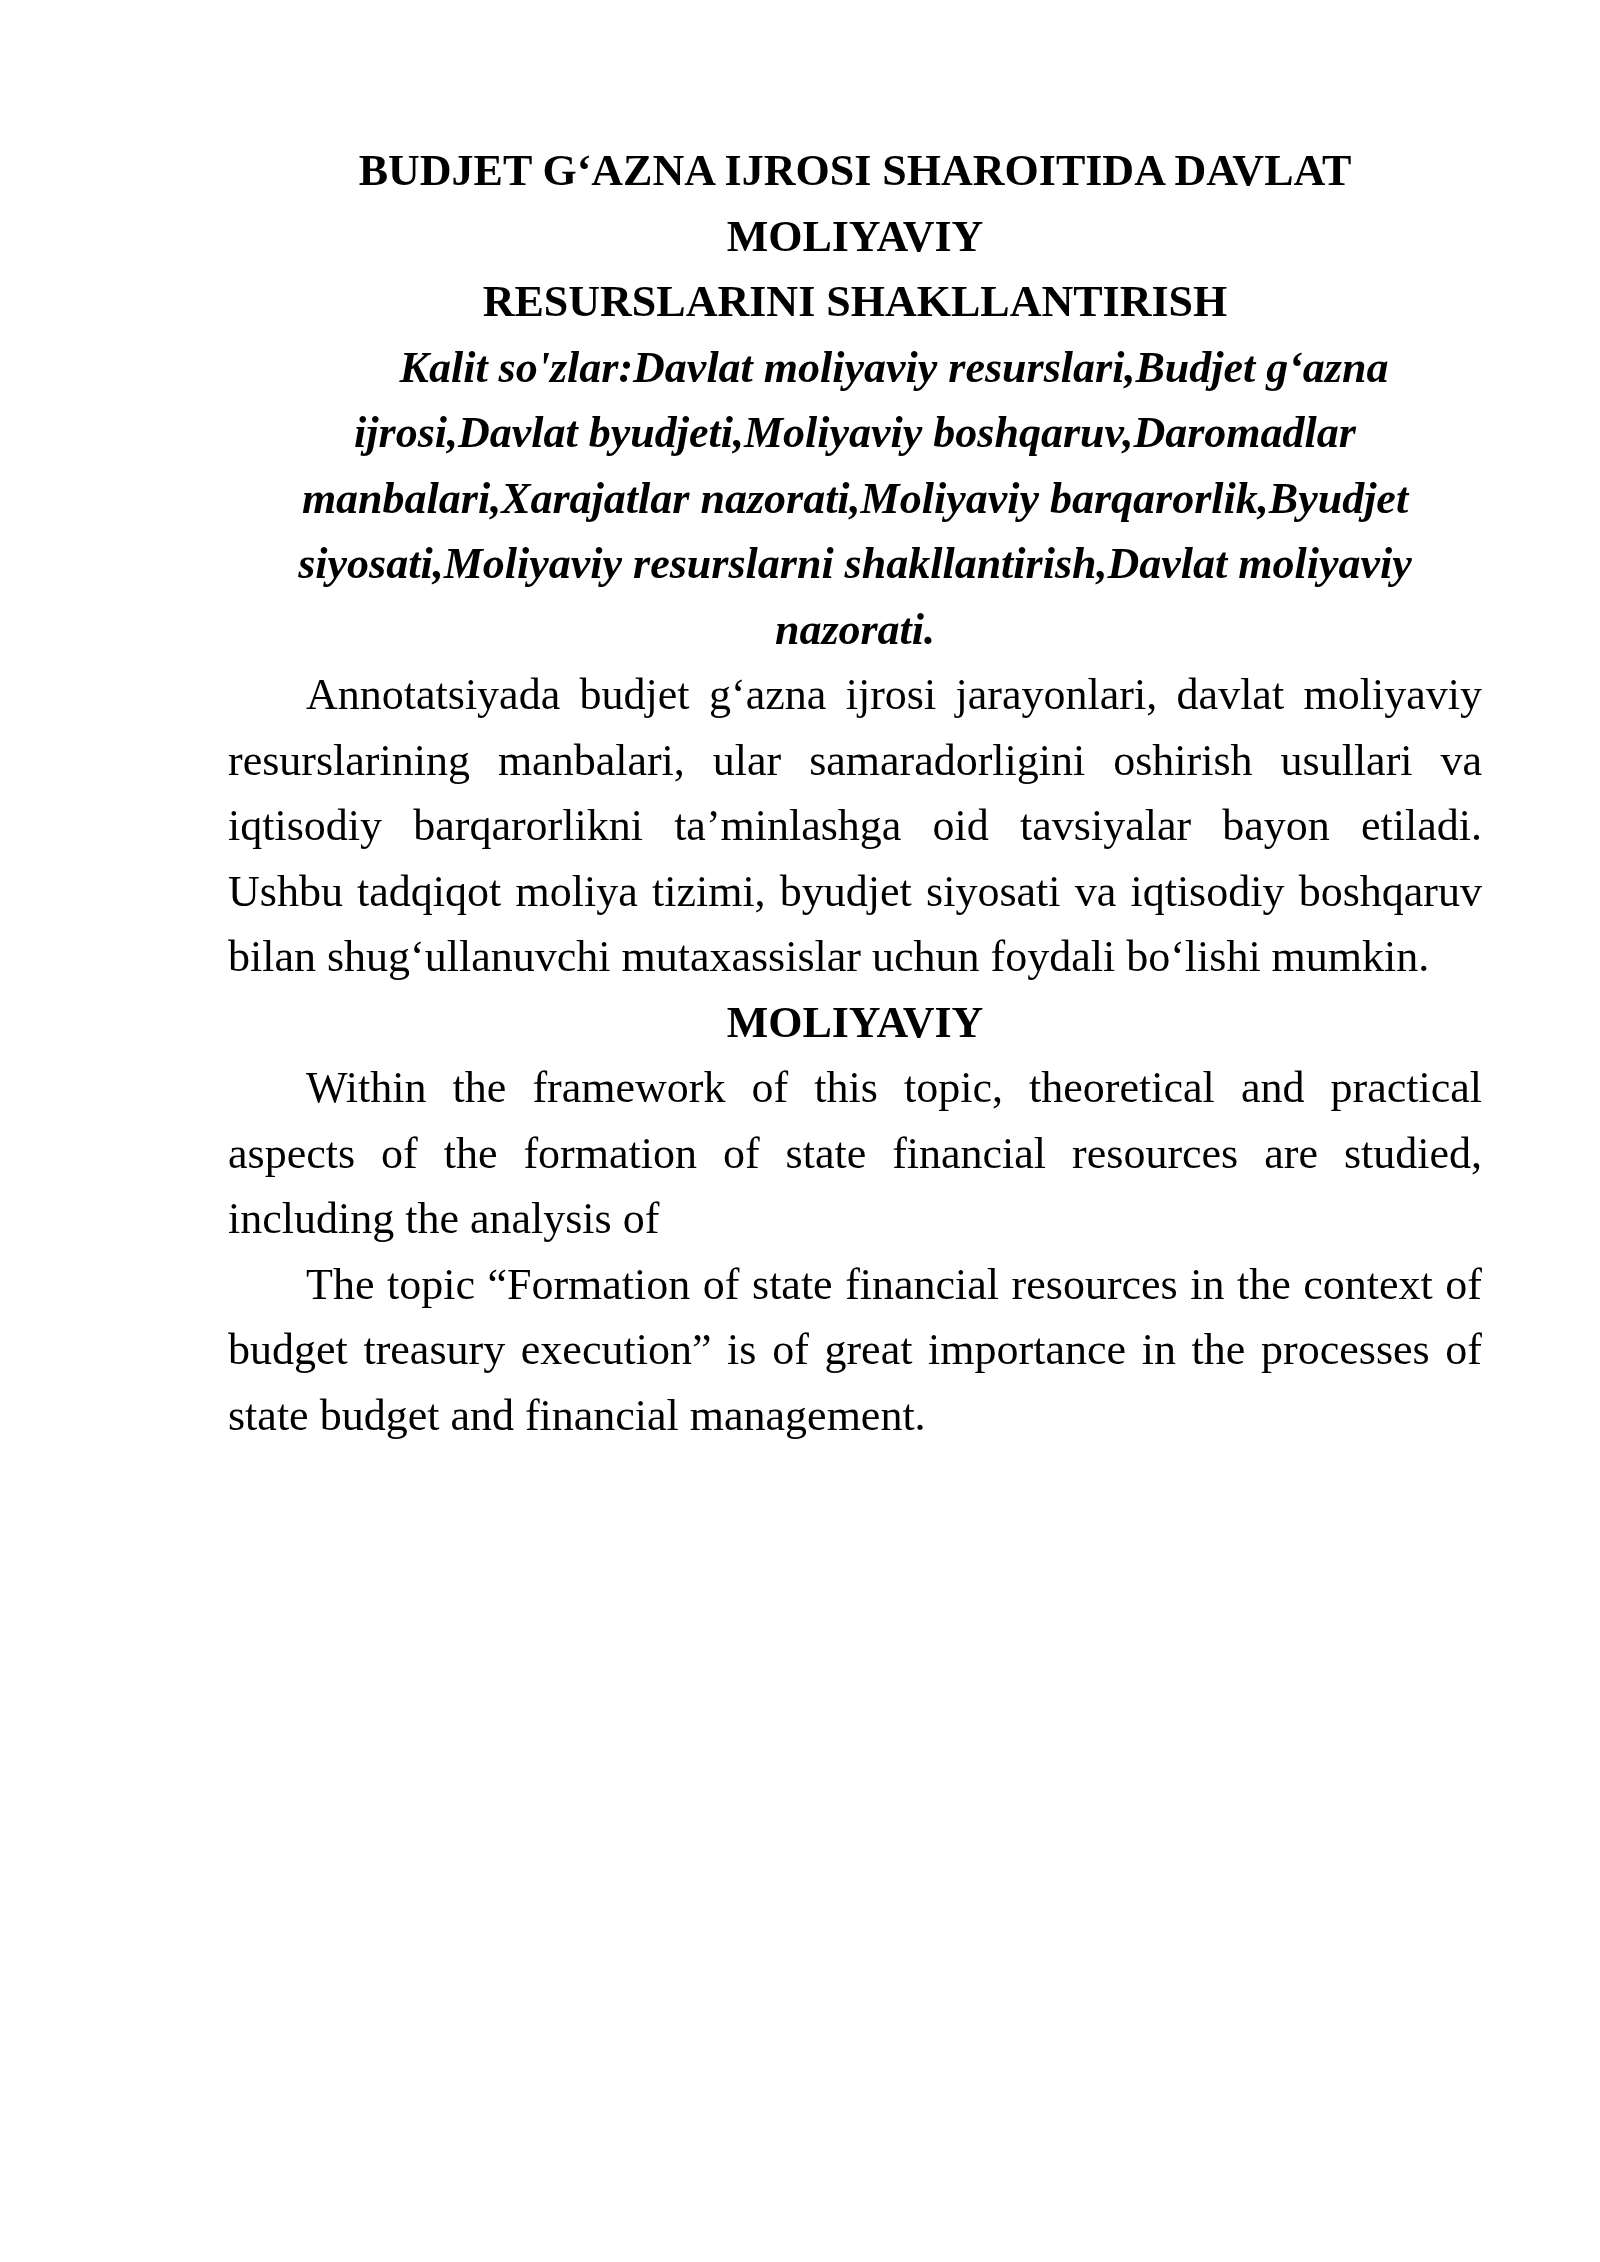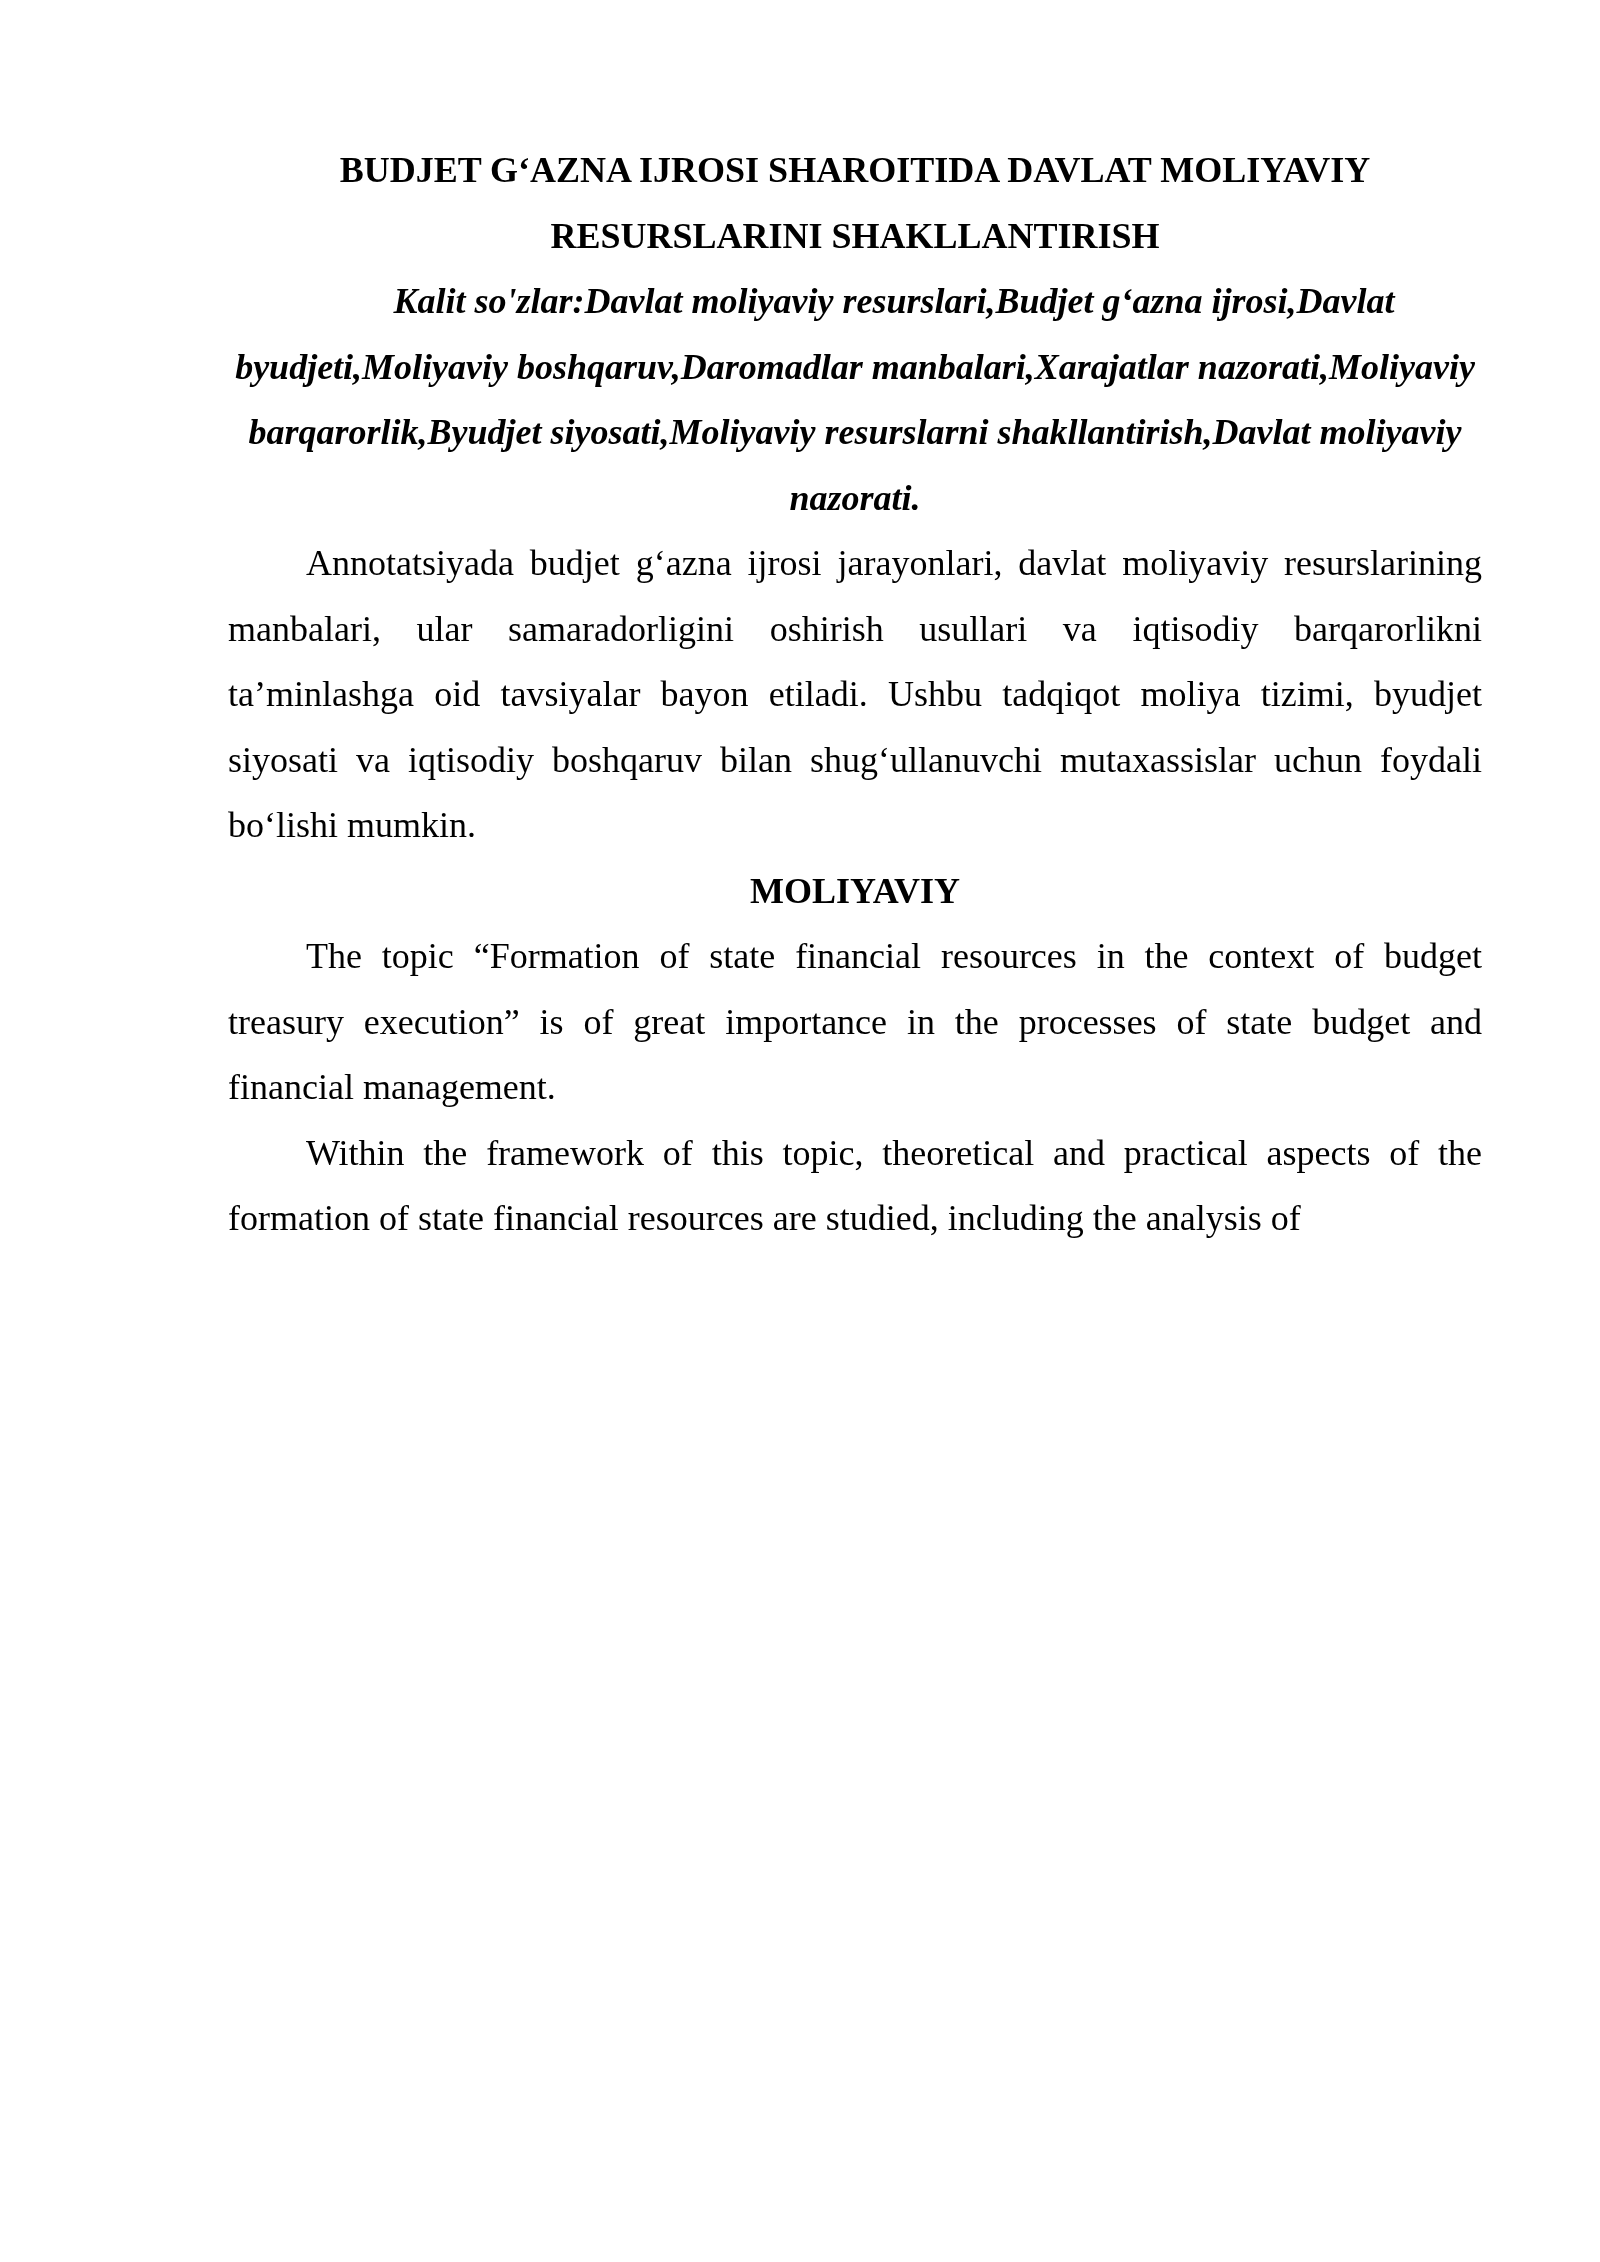--- a/index.html
+++ b/index.html
@@ -15,21 +15,21 @@
     overflow: hidden;
     font-family: "Liberation Serif", "DejaVu Serif", serif;
     color: #000000;
   }
   .content {
     position: absolute;
     left: 228px;
     top: 0;
     width: 1254px;
     padding-top: 138px;
-    font-size: 36px;
+    font-size: 44px;
     line-height: 65.5px;
     -webkit-hyphens: none;
     hyphens: none;
   }
   .content p, .content div {
     margin: 0;
     padding: 0;
   }
   .doc-title {
     text-align: center;
@@ -67,18 +67,18 @@
 
     <p class="keywords">Kalit so'zlar:Davlat moliyaviy resurslari,Budjet gʻazna ijrosi,Davlat byudjeti,Moliyaviy boshqaruv,Daromadlar manbalari,Xarajatlar nazorati,Moliyaviy barqarorlik,Byudjet siyosati,Moliyaviy resurslarni shakllantirish,Davlat moliyaviy nazorati.</p>
 
 
 
     <p class="body-par">Annotatsiyada budjet gʻazna ijrosi jarayonlari, davlat moliyaviy resurslarining manbalari, ular samaradorligini oshirish usullari va iqtisodiy barqarorlikni ta’minlashga oid tavsiyalar bayon etiladi. Ushbu tadqiqot moliya tizimi, byudjet siyosati va iqtisodiy boshqaruv bilan shugʻullanuvchi mutaxassislar uchun foydali boʻlishi mumkin.</p>
 
     <div class="section-heading">MOLIYAVIY</div>
 
 
+    <p class="body-par">Within the framework of this topic, theoretical and practical aspects of the formation of state financial resources are studied, including the analysis of</p>
+
     <p class="body-par">The topic “Formation of state financial resources in the context of budget treasury execution” is of great importance in the processes of state budget and financial management.</p>
-
-    <p class="body-par">Within the framework of this topic, theoretical and practical aspects of the formation of state financial resources are studied, including the analysis of</p>
 
   </div>
 </div>
 
 </body></html>

